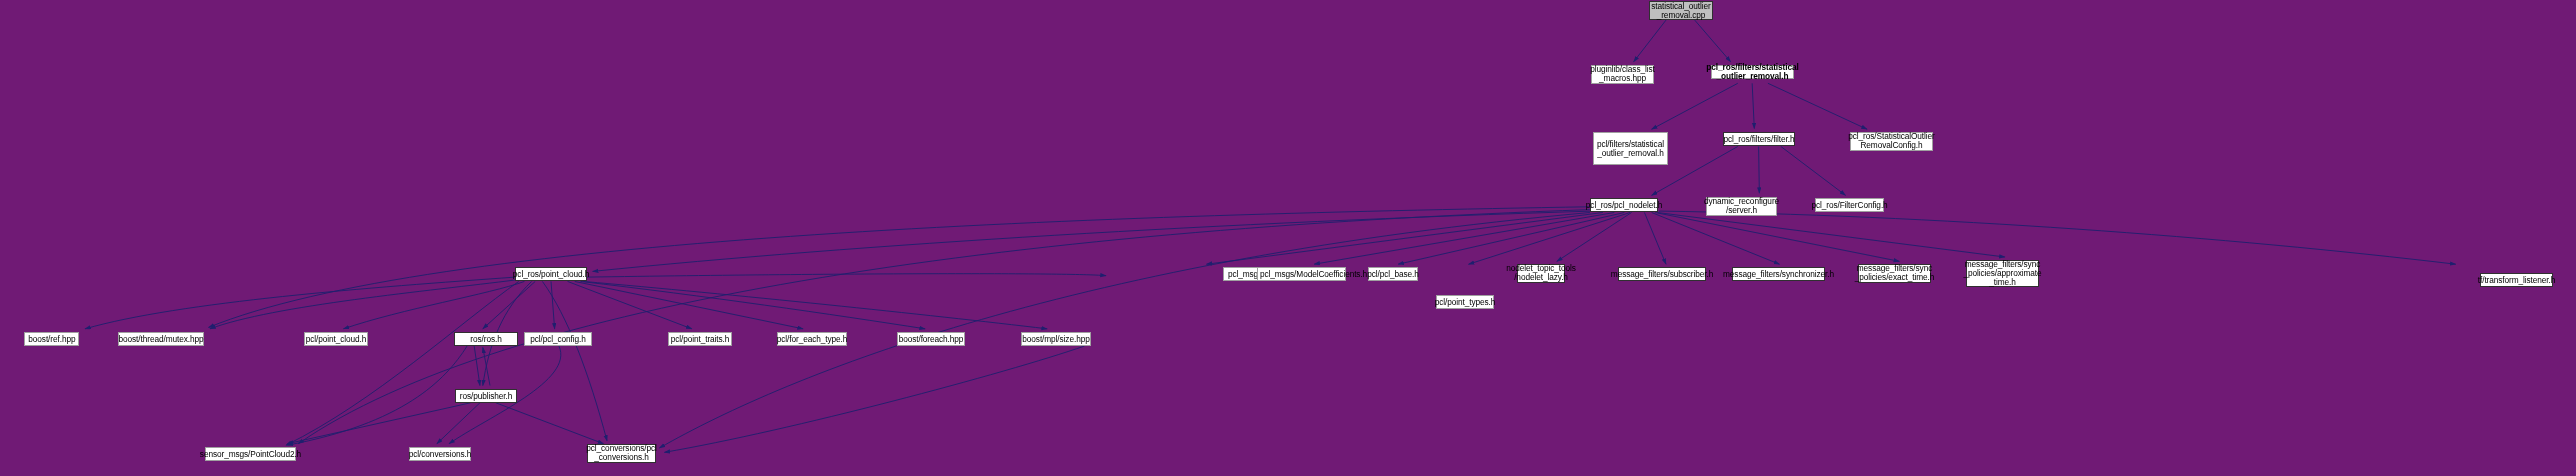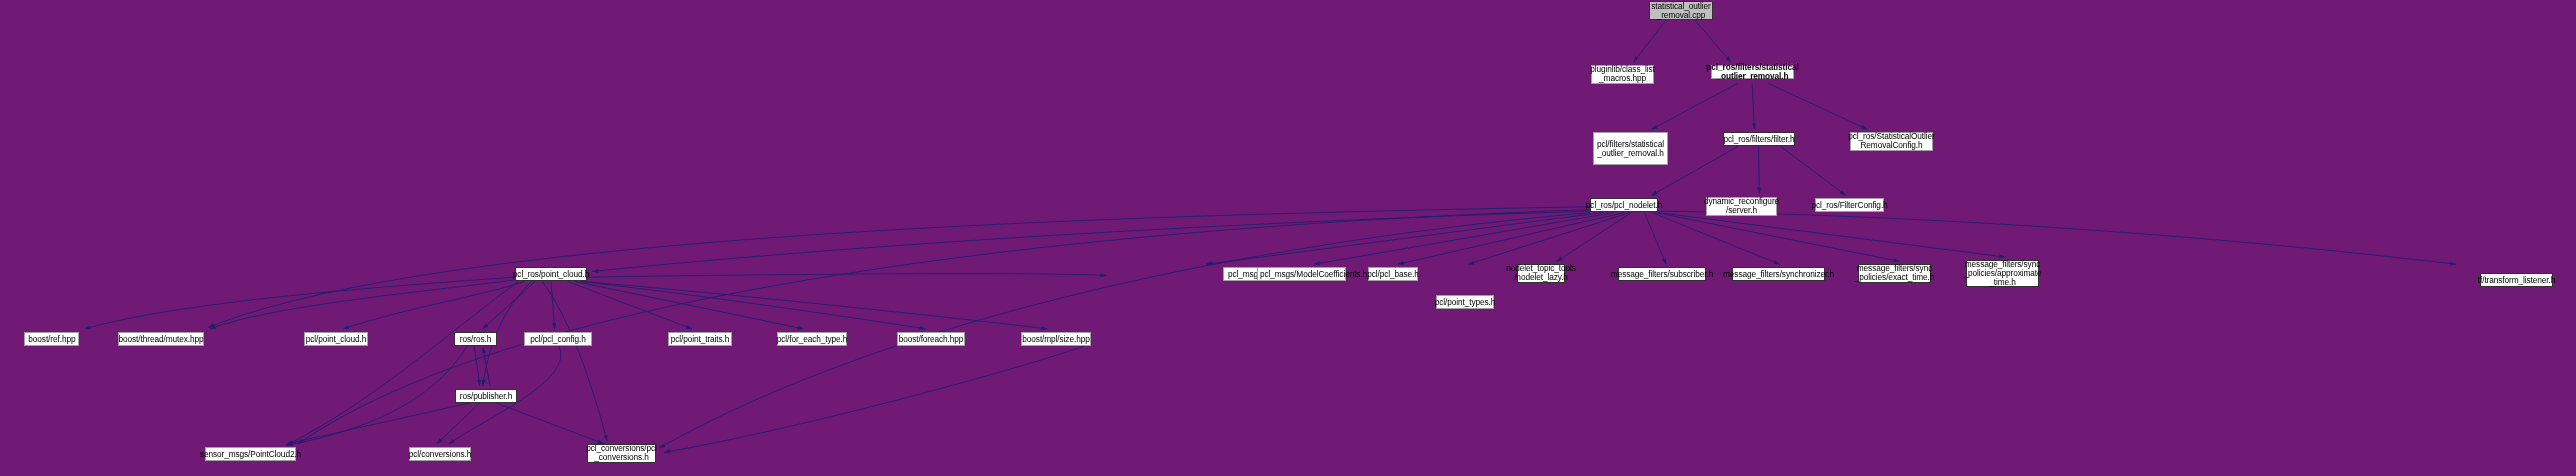--- a/index.html
+++ b/index.html
@@ -123,21 +123,21 @@
   <div class="node strong" style="left:1732px;top:267px;width:93px;height:14.4px;">message_filters/synchronizer.h</div>
   <div class="node strong" style="left:1858px;top:264px;width:73px;height:18.7px;">message_filters/sync
 _policies/exact_time.h</div>
   <div class="node strong" style="left:1966px;top:260px;width:73px;height:27px;">message_filters/sync
 _policies/approximate
 _time.h</div>
   <div class="node strong" style="left:2452px;top:273px;width:73px;height:14.4px;margin-left:28px;">tf/transform_listener.h</div>
   <div class="node" style="left:24.4px;top:332px;width:55px;height:14.4px;">boost/ref.hpp</div>
   <div class="node" style="left:118px;top:332px;width:86px;height:14.4px;">boost/thread/mutex.hpp</div>
   <div class="node" style="left:304px;top:332px;width:64px;height:14.4px;">pcl/point_cloud.h</div>
-  <div class="node strong" style="left:454px;top:332px;width:43px;height:14.4px;text-align:center;">ros/ros.h</div>
+  <div class="node strong" style="left:454px;top:332px;width:64px;height:14.4px;text-align:center;">ros/ros.h</div>
   <div class="node" style="left:524px;top:332px;width:68px;height:14.4px;">pcl/pcl_config.h</div>
   <div class="node" style="left:668px;top:332px;width:64px;height:14.4px;">pcl/point_traits.h</div>
   <div class="node" style="left:777px;top:332px;width:70px;height:14.4px;">pcl/for_each_type.h</div>
   <div class="node" style="left:897px;top:332px;width:68px;height:14.4px;">boost/foreach.hpp</div>
   <div class="node" style="left:1021px;top:332px;width:70px;height:14.4px;">boost/mpl/size.hpp</div>
   <div class="node strong" style="left:455px;top:389px;width:62px;height:14.4px;">ros/publisher.h</div>
   <div class="node" style="left:205px;top:447px;width:91px;height:14.4px;">sensor_msgs/PointCloud2.h</div>
   <div class="node" style="left:409px;top:447px;width:62px;height:14.4px;">pcl/conversions.h</div>
   <div class="node strong" style="left:587px;top:444px;width:69px;height:18.7px;">pcl_conversions/pcl
 _conversions.h</div>

